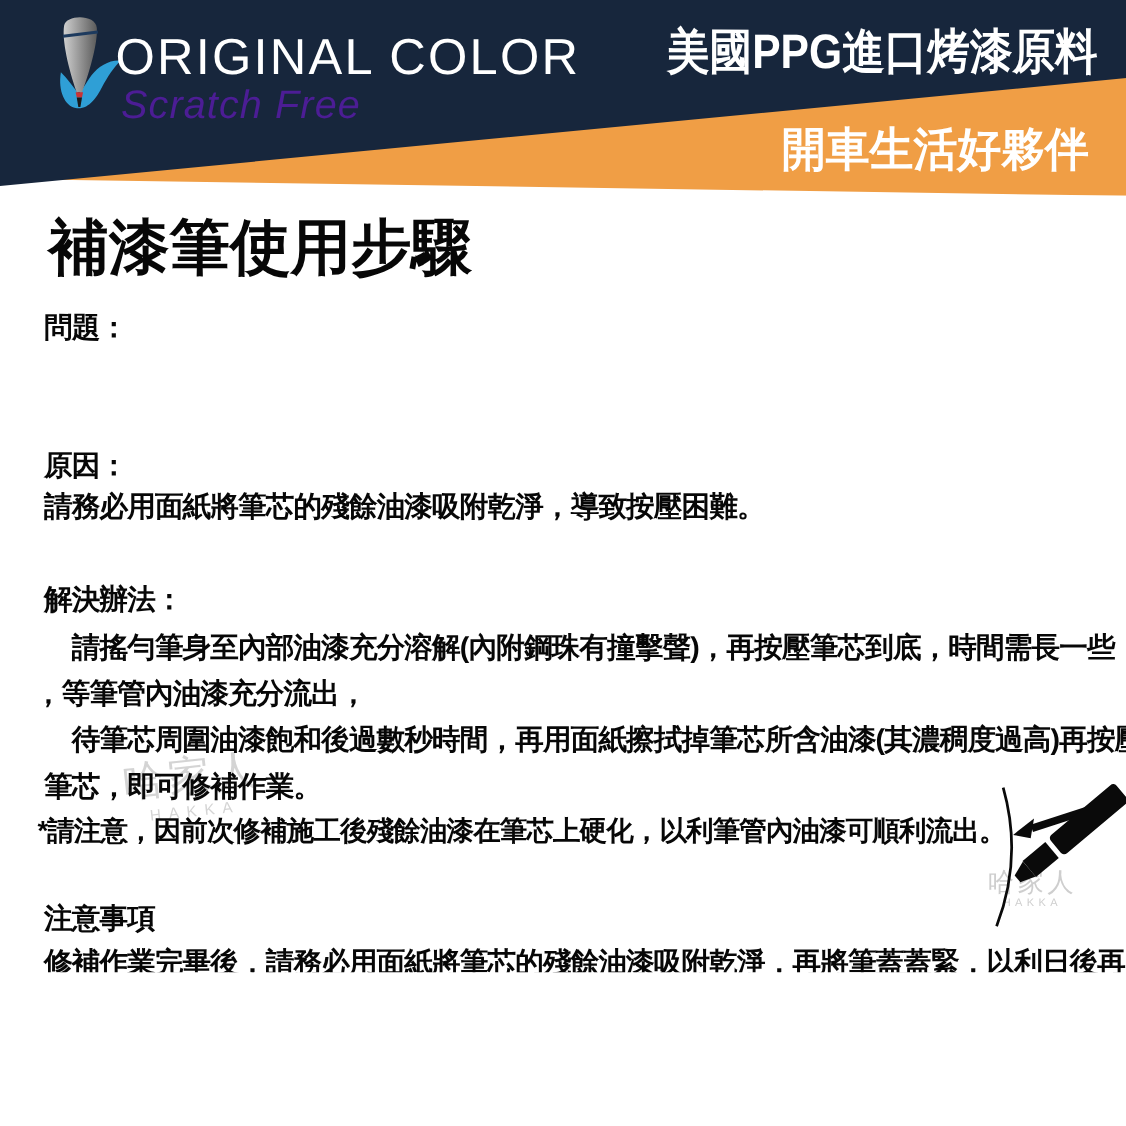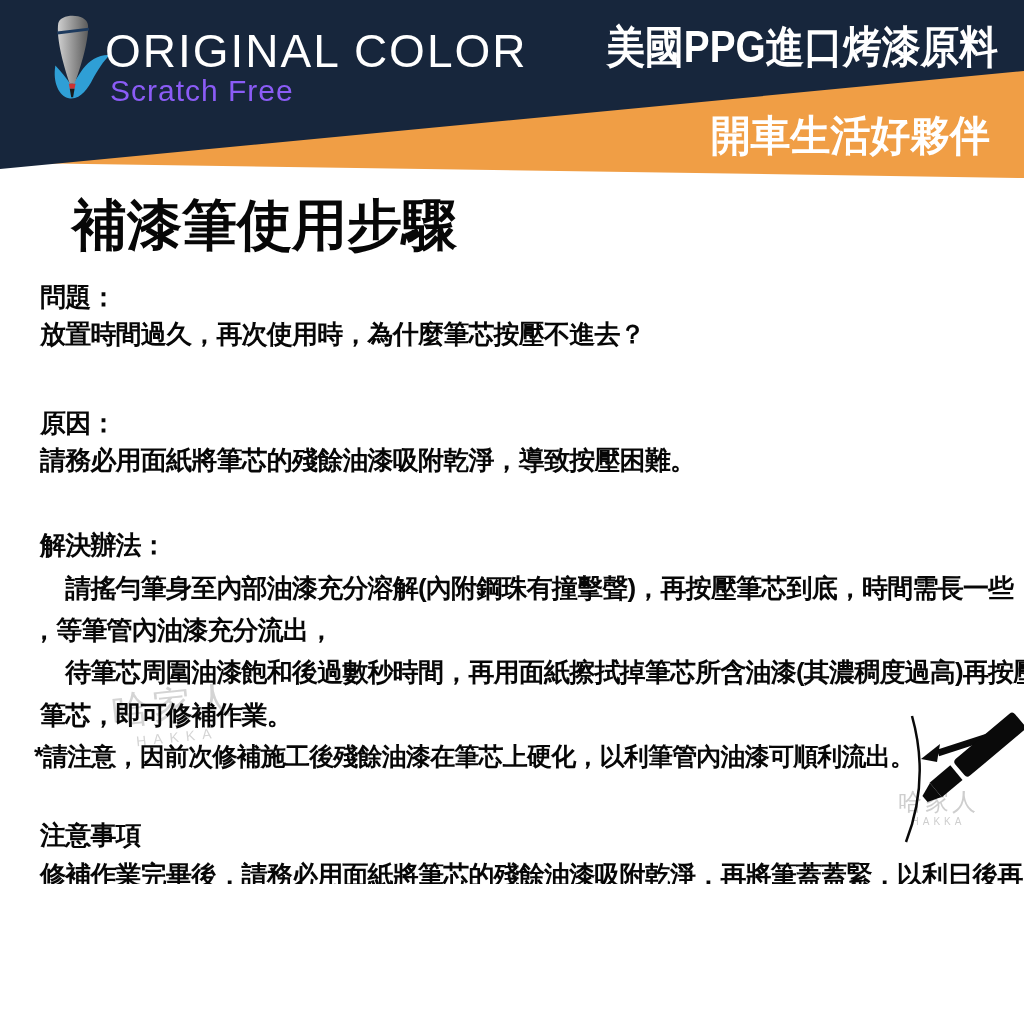--- a/index.html
+++ b/index.html
@@ -11,37 +11,37 @@
   .band{position:absolute;left:0;top:0;width:1024px;height:185px;}
   .band-orange{background:#f09e45;clip-path:polygon(20px 163px,1024px 58px,1024px 178px);z-index:1;}
   .band-navy{background:#17263c;clip-path:polygon(0 0,1024px 0,1024px 71px,0 169px);z-index:2;}
   
   .brand-logo{position:absolute;left:40px;top:8px;z-index:3;}
   .brand-name{
     position:absolute;left:105px;top:24px;z-index:3;color:#ffffff;
     font-size:46px;letter-spacing:2px;font-weight:400;white-space:nowrap;
   }
   .brand-tagline{
-    position:absolute;left:110px;top:74px;z-index:3;color:#8b5cf6;
-    font-size:30px;letter-spacing:1px;white-space:nowrap;
+    position:absolute;left:110px;top:74px;z-index:3;color:#4c1d95;
+    font-size:36px;font-style:italic;letter-spacing:1px;white-space:nowrap;
   }
   .claim-top{
     position:absolute;right:26px;top:18px;z-index:3;color:#ffffff;font-weight:700;
     font-size:44px;white-space:nowrap;transform:scaleX(.88);transform-origin:top right;
   }
   .claim-bottom{
     position:absolute;right:34px;top:108px;z-index:3;color:#ffffff;font-weight:700;
     font-size:42px;white-space:nowrap;transform:scaleX(.95);transform-origin:top right;
   }
   
   .txt{
     position:absolute;left:40px;color:#070707;font-weight:700;font-size:26px;
     letter-spacing:-0.8px;line-height:1;white-space:nowrap;z-index:2;
   }
-  .title{top:198px;left:44px;font-size:55px;font-weight:900;letter-spacing:0;margin-left:28px;}
+  .title{top:198px;left:44px;font-size:55px;font-weight:900;letter-spacing:0;}
   .h-q{top:284px;} .b-q{top:321px;}
   .h-r{top:410px;} .b-r{top:447px;}
   .h-s{top:532px;}
   .s1{top:575px;} .s2{top:617px;left:31px;} .s3{top:659px;}
   .s4{top:702px;} .s5{top:744px;left:34px;font-size:25px;}
   .h-n{top:822px;} .n1{top:862px;} .n2{top:902px;}
   
   .wm{position:absolute;z-index:1;color:#c6c6c6;text-align:center;line-height:1;}
   .wm-mid{left:112px;top:686px;opacity:.75;transform:rotate(-6deg);}
   .wm-mid .wm-cjk{font-size:38px;font-family:"DejaVu Serif",serif;letter-spacing:4px;}
@@ -100,21 +100,20 @@
     <div class="wm-latin">HAKKA</div>
   </div>
   <div class="wm wm-pen">
     <div class="wm-cjk">哈家人</div>
     <div class="wm-latin">HAKKA</div>
   </div>
 
   <div class="txt title">補漆筆使用步驟</div>
 
   <div class="txt h-q">問題：</div>
-  <div class="txt b-q">放置時間過久，再次使用時，為什麼筆芯按壓不進去？</div>
 
   <div class="txt h-r">原因：</div>
   <div class="txt b-r">請務必用面紙將筆芯的殘餘油漆吸附乾淨，導致按壓困難。</div>
 
   <div class="txt h-s">解決辦法：</div>
   <div class="txt s1">　請搖勻筆身至內部油漆充分溶解(內附鋼珠有撞擊聲)，再按壓筆芯到底，時間需長一些</div>
   <div class="txt s2">，等筆管內油漆充分流出，</div>
   <div class="txt s3">　待筆芯周圍油漆飽和後過數秒時間，再用面紙擦拭掉筆芯所含油漆(其濃稠度過高)再按壓</div>
   <div class="txt s4">筆芯，即可修補作業。</div>
   <div class="txt s5">*請注意，因前次修補施工後殘餘油漆在筆芯上硬化，以利筆管內油漆可順利流出。</div>

